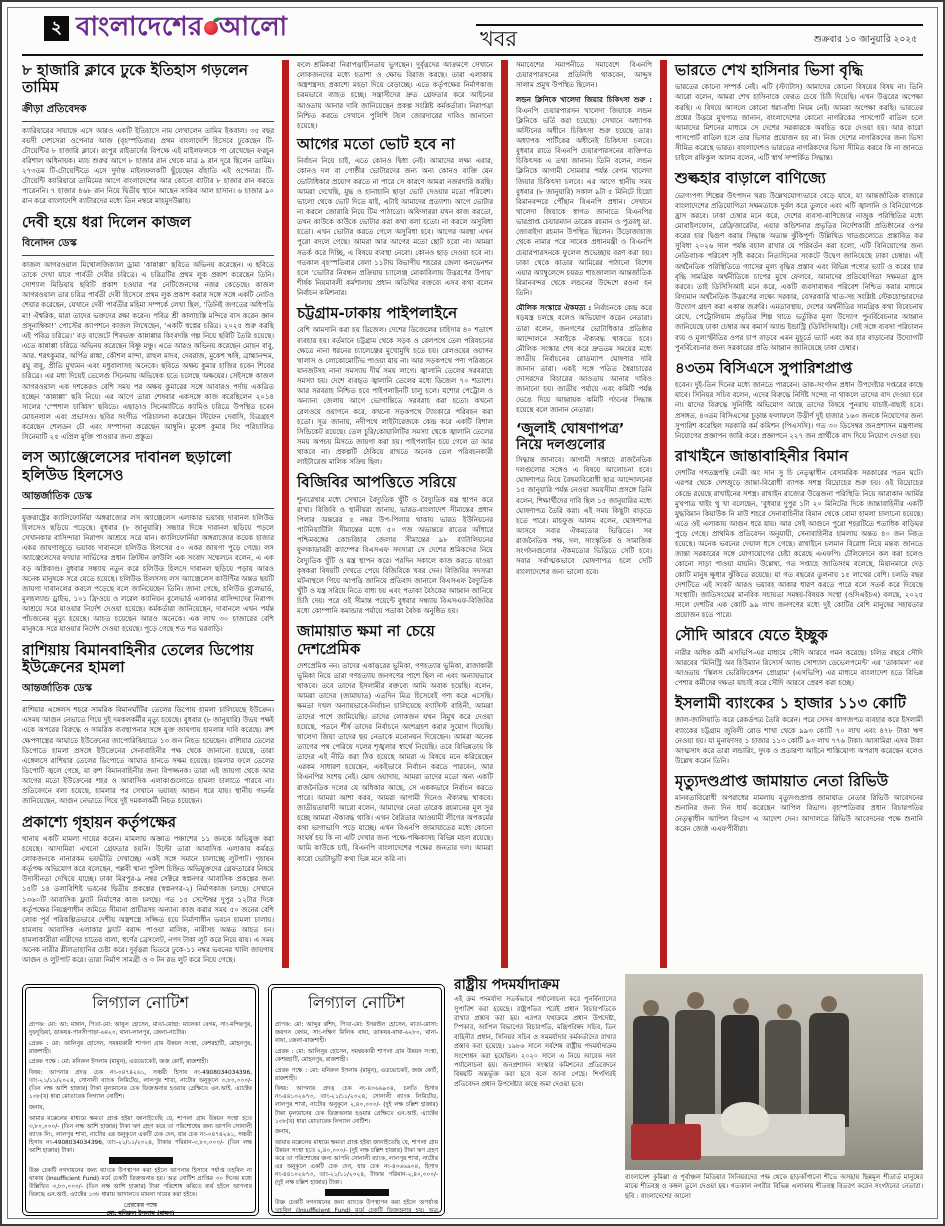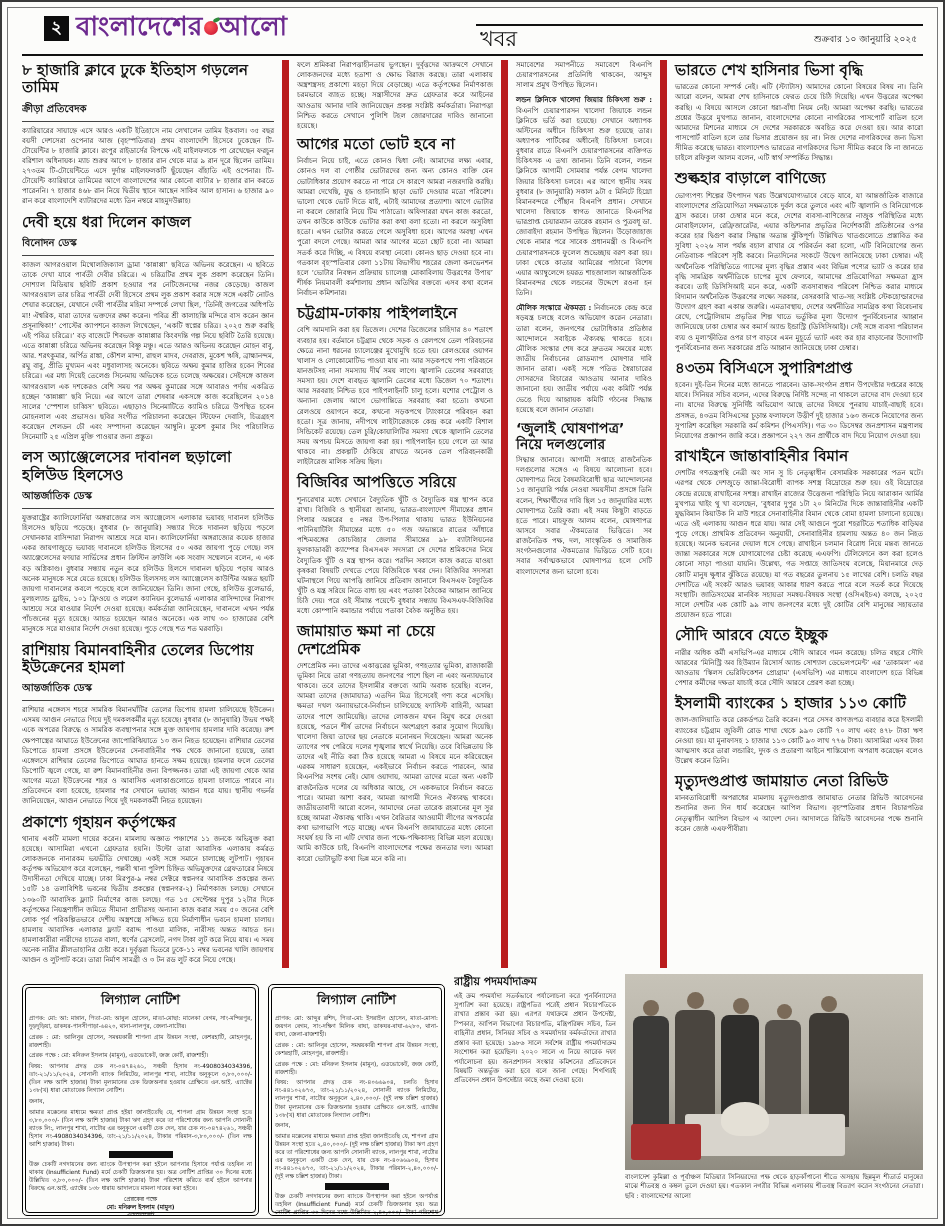--- a/index.html
+++ b/index.html
@@ -39,29 +39,29 @@
   .byline{font-size:10px;font-weight:bold;border-bottom:1px solid #444;padding:1px 0 3px;margin-bottom:4px;}
   .body{font-size:7px;line-height:1.45;text-align:justify;margin:0 0 5px;}
   .lead-in{font-weight:bold;margin-top:44px;}
 
   
   footer.bottom{display:flex;gap:9px;margin-top:6px;height:246px;align-items:flex-start;}
   .legal-box{border:1.5px solid #000;border-radius:5px;padding:4px 6px;height:232px;overflow:hidden;margin-top:10px;position:relative;}
   .legal-box .inner-rule{position:absolute;inset:2px;border:1px solid #000;border-radius:4px;pointer-events:none;}
   .legal-1{width:237px;}
   .legal-2{width:177px;}
-  .legal-title{font-size:13px;font-weight:bold;text-align:center;margin:1px 0 3px;}
+  .legal-title{font-size:16px;font-weight:normal;text-align:center;margin:1px 0 3px;}
   .legal-p{font-size:5.8px;line-height:1.4;text-align:justify;margin:0 0 2.5px;}
   .stamp-bar{width:64px;height:7px;background:#0e0e0e;margin:2px auto;}
   .sig{text-align:center;font-size:6px;line-height:1.35;margin-top:3px;}
   .sig .sig-line{display:block;}
   .sig .sig-name{font-weight:bold;}
 
   .protocol{width:162px;overflow:hidden;height:246px;}
-  .protocol .headline{font-size:11px;}
+  .protocol .headline{font-size:14px;}
   .protocol .body{font-size:6.5px;}
 
   .photo-block{flex:1;overflow:hidden;}
   .photo{height:196px;position:relative;overflow:hidden;
     background:linear-gradient(180deg,#c7c3b8 0%,#b3afa4 55%,#8f8b80 100%);}
   .ph{position:absolute;}
   .person{background:#3b3a38;border-radius:8px 8px 0 0;}
   .head{background:#7a6a58;border-radius:50%;}
   .bed{background:#d8d4cc;border-radius:3px;}
   .blanket{background:#a83030;border-radius:3px;}

